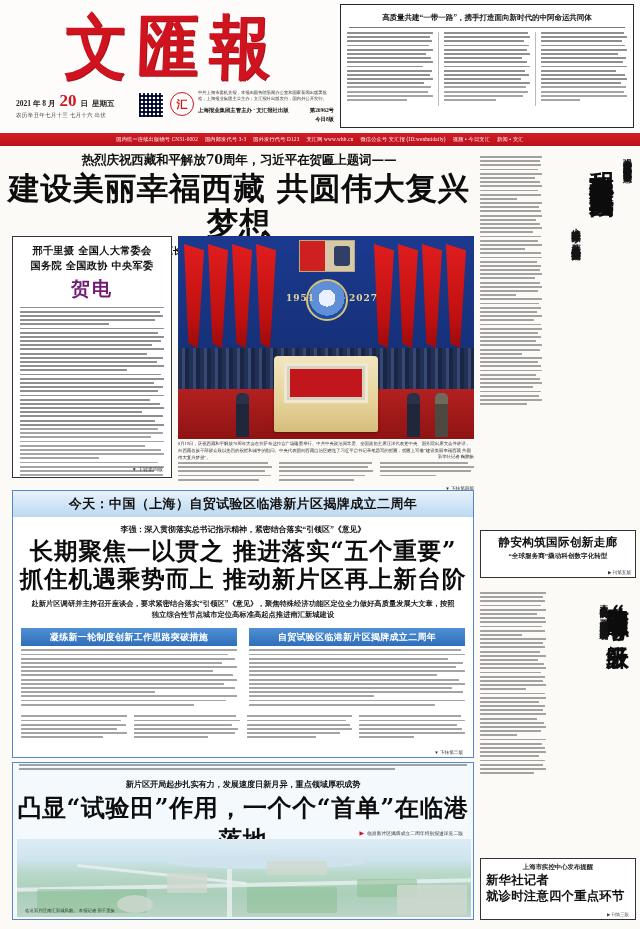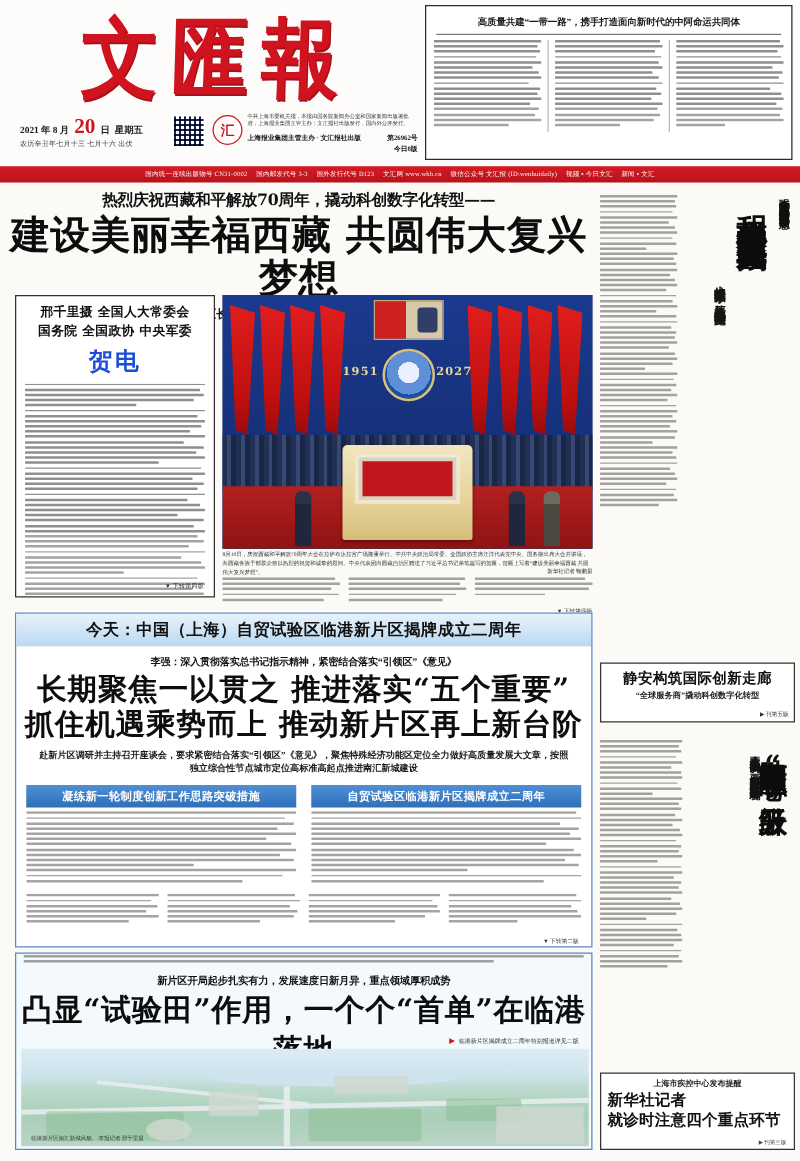--- a/index.html
+++ b/index.html
@@ -136,21 +136,21 @@
   
   .notice {
     position: absolute; left: 12px; top: 236px; width: 160px; height: 242px;
     border: 1px solid #333; background: #fff; padding: 6px 7px; overflow: hidden;
   }
   .notice-org {
     font-size: 10.2px; font-weight: bold; text-align: center; color: #111;
     line-height: 1.45; letter-spacing: .3px; font-family: "DejaVu Serif", serif;
   }
   .notice-kind {
-    font-size: 19px; font-weight: bold; text-align: center; color: #1d4ed8;
+    font-size: 19px; font-weight: bold; text-align: center; color: #701a75;
     margin: 3px 0 5px; font-family: "DejaVu Serif", serif; letter-spacing: 2px;
   }
   .notice-body { height: 170px; overflow: hidden; }
   .notice-sign {
     position: absolute; right: 8px; bottom: 5px;
     font-size: 5px; color: #333;
   }
 
   
   .photo-ceremony {
@@ -178,21 +178,21 @@
     background: #2f3f66; border-radius: 3px;
   }
   .cer-emblem {
     position: absolute; left: 128px; top: 43px; width: 42px; height: 42px;
     border-radius: 50%;
     background: radial-gradient(circle at 50% 45%, #eaf0ff 0 30%, #5f8fd6 30% 62%, #1d4fa0 62% 100%);
     border: 2px solid #d8c27a;
   }
   .cer-year {
     position: absolute; top: 57px; font-size: 9px; color: #e6d79a;
-    font-family: "DejaVu Serif", serif; letter-spacing: 1px; font-weight: bold;
+    font-family: "DejaVu Serif", serif; letter-spacing: 1px; font-weight: bold; margin-left: 12px;
   }
   .cer-year.l { left: 96px; }
   .cer-year.r { right: 96px; }
   .cer-crowd {
     position: absolute; left: 0; top: 112px; width: 296px; height: 44px;
     background:
       repeating-linear-gradient(90deg, #243154 0 4px, #3a4a74 4px 7px, #1b2643 7px 11px),
       #26325a;
     opacity: .95;
   }
@@ -485,21 +485,21 @@
     <span>国内统一连续出版物号 CN31-0002</span>
     <span>国内邮发代号 3-3</span>
     <span>国外发行代号 D123</span>
     <span>文汇网 www.whb.cn</span>
     <span>微信公众号  文汇报 (ID:wenhuidaily)</span>
     <span>视频 ▪ 今日文汇</span>
     <span>新闻 ▪ 文汇</span>
   </div>
 
   <div class="lead">
-    <div class="lead-kicker">热烈庆祝西藏和平解放70周年，撬动科创数字化转型——</div>
+    <div class="lead-kicker">热烈庆祝西藏和平解放70周年，习近平在贺匾上题词——</div>
     <div class="lead-title">建设美丽幸福西藏  共圆伟大复兴梦想</div>
     <div class="lead-sub">奋力谱写雪域高原长治久安和高质量发展新篇章  汪洋出席大会并讲话</div>
   </div>
 
   <div class="notice">
     <div class="notice-org">邢千里摄  全国人大常委会</div>
     <div class="notice-org">国务院  全国政协  中央军委</div>
     <div class="notice-kind">贺电</div>
     <div class="notice-body">
       <i class="tx" style="width:100%"></i>

